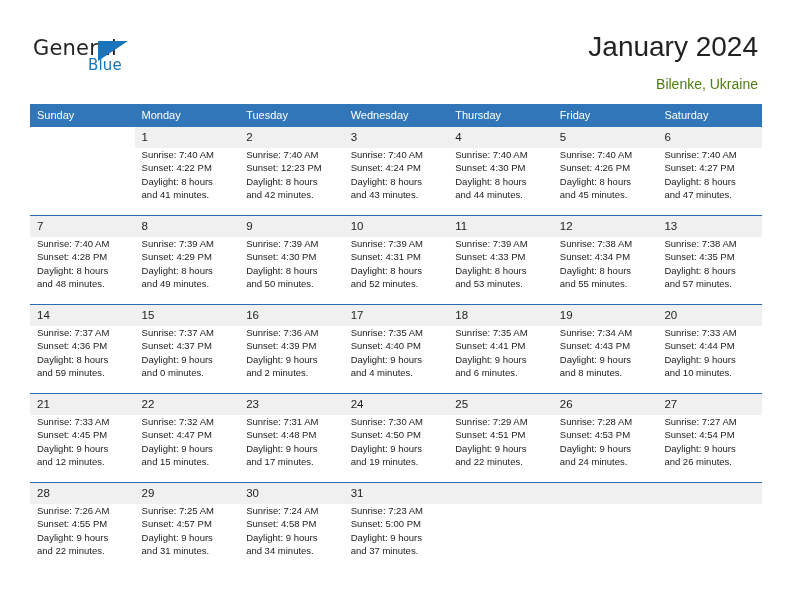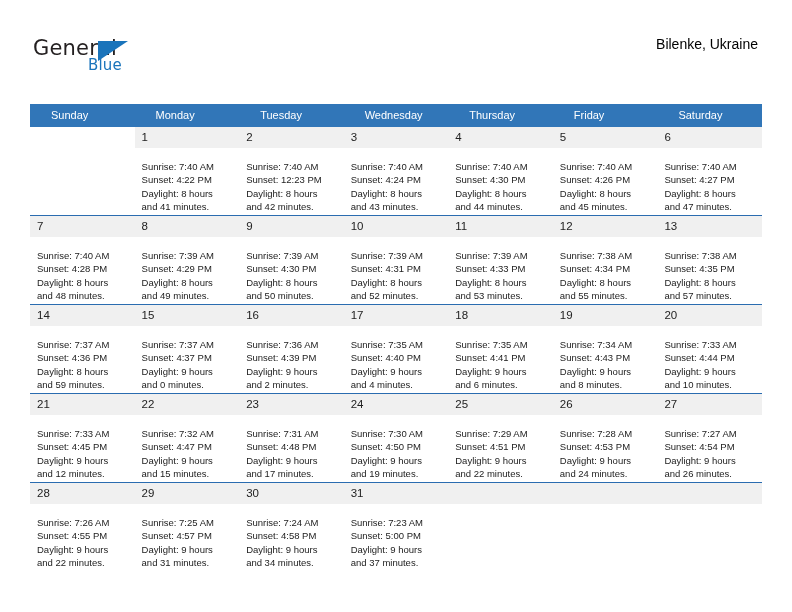--- a/index.html
+++ b/index.html
@@ -75,44 +75,44 @@
     text-align: right;
   }
   .cal-title {
     font-size: 28px;
     font-weight: 400;
     color: #222222;
     line-height: 34px;
     white-space: nowrap;
   }
   .cal-sub {
-    margin-top: 6px;
+    margin-top: 12px;
     font-size: 14px;
     font-weight: 400;
-    color: #000000;
+    color: #4d7c0f;
     line-height: 17px;
     white-space: nowrap;
   }
 
   
   .cal {
     position: absolute;
     left: 30px;
     top: 104px;
     width: 732px;
     border-collapse: collapse;
     table-layout: fixed;
   }
   .cal th {
     background: #3176b8;
     color: #ffffff;
     font-size: 11px;
     font-weight: 400;
     text-align: left;
-    padding: 5px 0 5px 21px;
+    padding: 5px 0 5px 7px;
     height: 11px;
     line-height: 13px;
   }
   .cal col { width: 104.57px; }
 
   .daycell {
     vertical-align: top;
     padding: 0;
     border-top: 1.6px solid #2a6cb0;
     height: 88px;
@@ -124,41 +124,42 @@
   .dnum {
     background: #f0f0f0;
     font-size: 11.5px;
     color: #222222;
     padding: 4px 0 4px 7px;
     line-height: 13px;
     height: 13px;
   }
   .dnum.blank { color: transparent; }
   .dinfo {
-    padding: 12px 6px 0 7px;
+    padding: 0 6px 0 7px;
     font-size: 9.5px;
     line-height: 13.3px;
     color: #222222;
   }
   .dinfo div { white-space: nowrap; }
 </style>
 </head>
 <body>
 
 <div class="page">
 
   <div class="top">
 
     <div class="logo">
       <span class="logo-general">General</span>
       <span class="logo-tri"></span>
       <span class="logo-blue">Blue</span>
     </div>
 
     <div class="title-block">
+      <div class="cal-title">January 2024</div>
       <div class="cal-sub">Bilenke, Ukraine</div>
     </div>
 
   </div>
 
   <table class="cal">
     <colgroup>
       <col>
         <col>
         <col>

